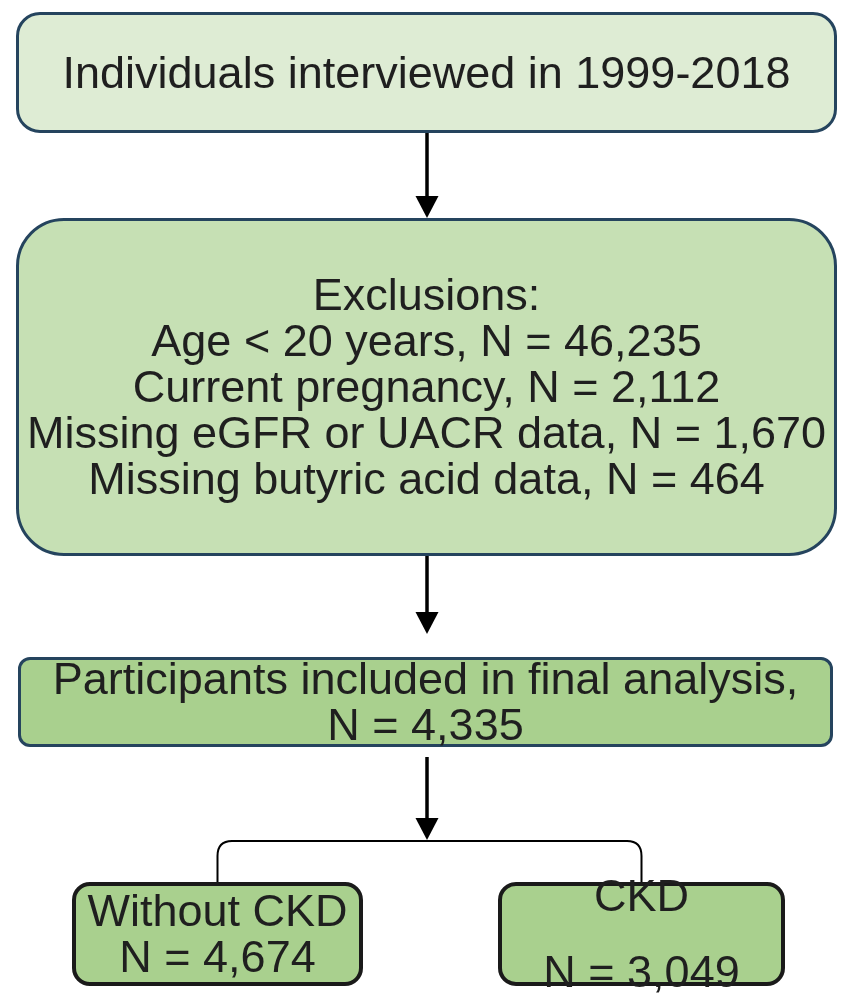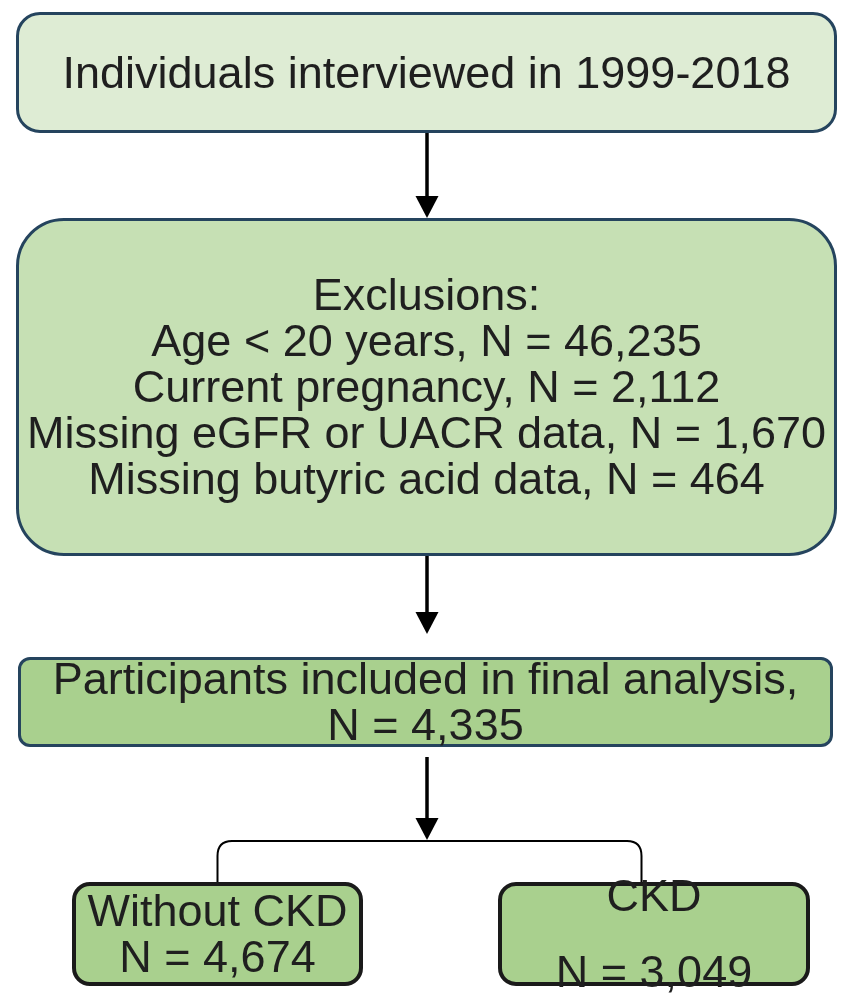--- a/index.html
+++ b/index.html
@@ -48,21 +48,21 @@
     background: var(--box-dark-fill, #a9d08e);
     border-radius: 12px;
     margin-top: 23px;
   }
   .box-without-ckd {
     left: 72px; top: 882px; width: 291px; height: 104px;
     background: var(--box-dark-fill, #a9d08e);
     border-radius: 18px;
   }
   .box-ckd {
-    left: 498px; top: 882px; width: 312px; height: 104px;
+    left: 498px; top: 882px; width: 287px; height: 104px;
     background: var(--box-dark-fill, #a9d08e);
     border-radius: 18px;
     gap: 30px;
   }
 
   svg.connectors {
     position: absolute;
     left: 0; top: 0;
     width: 851px; height: 995px;
     pointer-events: none;

